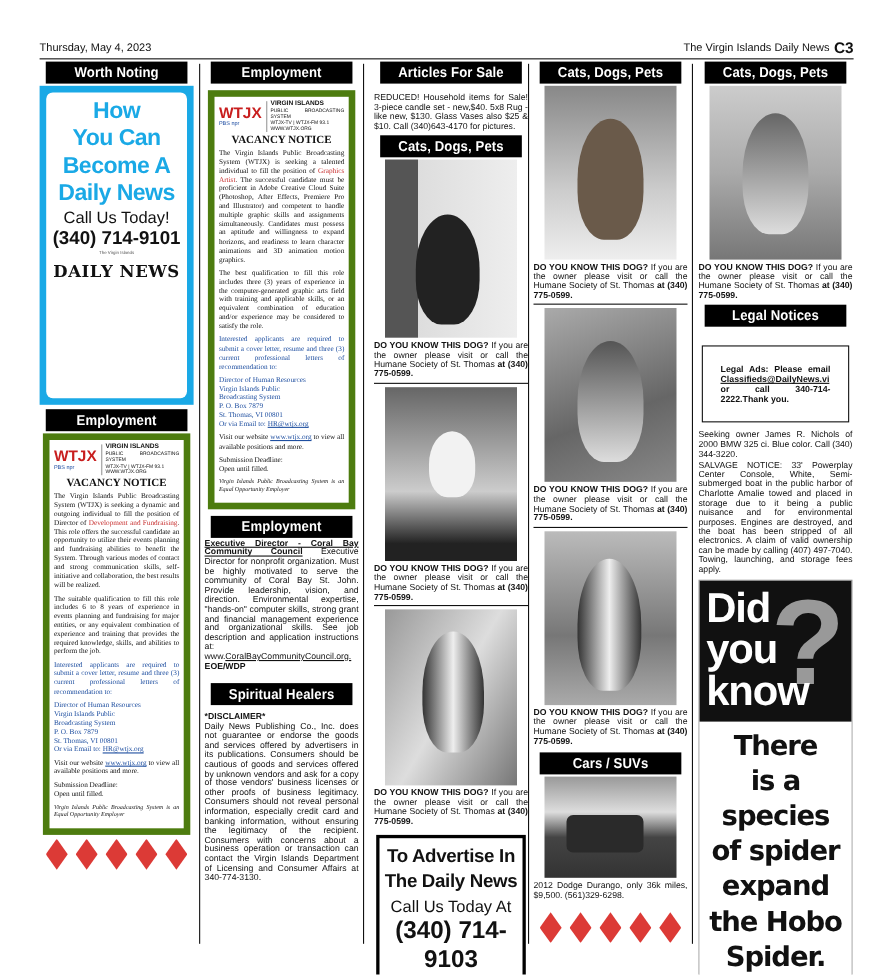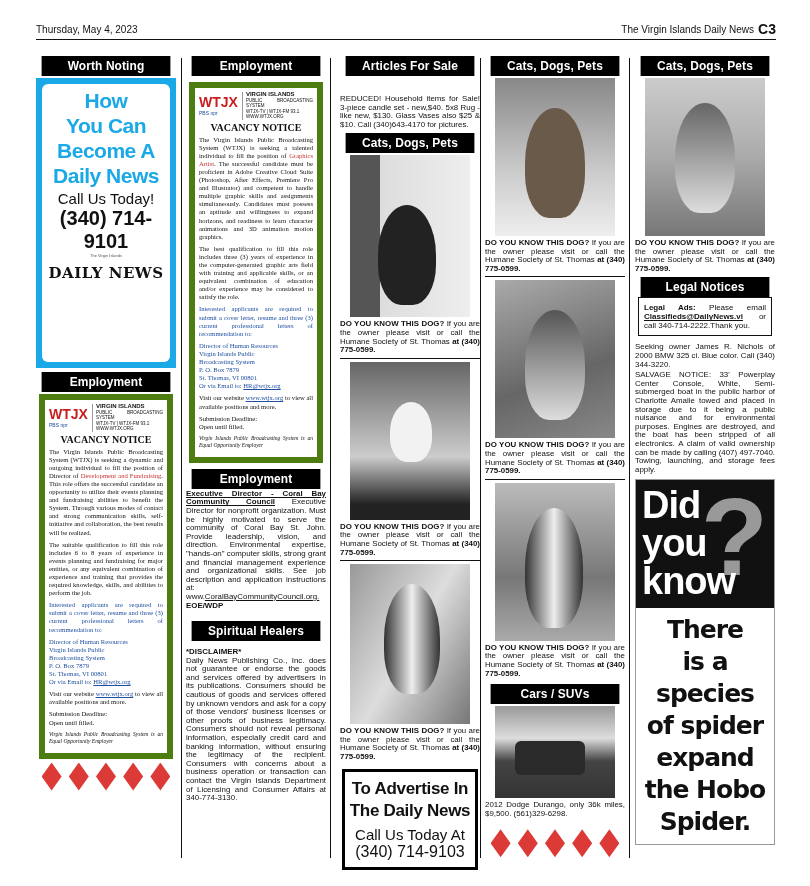--- a/index.html
+++ b/index.html
@@ -1,39 +1,39 @@
 <!DOCTYPE html>
 <html><head>
 <meta charset="utf-8">
 <style>
   * { box-sizing: border-box; margin: 0; padding: 0; }
   html, body { width: 810px; height: 886px; background: #fff; overflow: hidden; }
   body { font-family: "Liberation Sans", sans-serif; color: #111; position: relative; }
 
-  .topbar { position: absolute; left: 36px; top: 24px; width: 740px; height: 16px; border-bottom: 1.5px solid #111; }
+  .topbar { position: absolute; left: 36px; top: 38px; width: 740px; height: 16px; border-bottom: 1.5px solid #111; }
   .topbar .date { position: absolute; left: 0; top: 0; font-size: 10px; }
   .topbar .pub { position: absolute; right: 22px; top: 0; font-size: 10px; }
   .topbar .page { position: absolute; right: 0; top: -3px; font-size: 14px; font-weight: bold; }
 
   .col { position: absolute; top: 56px; width: 140px; }
   .col.c1 { left: 36px; }
   .col.c2 { left: 186px; }
   .col.c3 { left: 340px; }
   .col.c4 { left: 485px; }
   .col.c5 { left: 635px; }
   .vrule { position: absolute; top: 58px; width: 1px; background: #111; height: 800px; }
 
   .hdr { background: #000; color: #fff; font-weight: bold; text-align: center; font-size: 13px; height: 20px; line-height: 20px; letter-spacing: 0.1px; transform: scaleX(0.92); transform-origin: center; }
 
   
   .vendor { background: #1aa9e6; padding: 6px; margin-top: 2px; height: 290px; }
   .vendor-inner { background: #fff; border-radius: 6px; height: 100%; padding: 4px 2px; text-align: center; }
   .vendor-head { color: #1aa9e6; font-weight: bold; font-size: 21px; line-height: 25px; letter-spacing: -0.5px; }
   .vendor-call { font-size: 15px; margin-top: 2px; }
-  .vendor-phone { font-size: 20px; font-weight: bold; }
+  .vendor-phone { font-size: 17px; font-weight: bold; }
   .dn-logo { font-family: "DejaVu Serif", serif; font-size: 15px; font-weight: bold; margin-top: 6px; letter-spacing: 0.5px; }
   .dn-small { font-size: 4px; color: #555; }
 
   
   .vacancy { border: 6px solid #4d7c0f; margin: 2px 3px 0 3px; padding: 4px; font-family: "Liberation Serif", serif; font-size: 6.6px; line-height: 8.1px; text-align: justify; }
   .wtjx { display: flex; align-items: center; justify-content: center; gap: 4px; margin-bottom: 4px; }
   .wtjx .logo { color: #c81e1e; font-weight: bold; font-size: 14px; font-family: "Liberation Sans", sans-serif; line-height: 14px; }
   .wtjx .sub { font-size: 4.5px; font-family: "Liberation Sans", sans-serif; border-left: 1px solid #999; padding-left: 3px; line-height: 5.5px; }
   .wtjx .sub b { font-size: 6px; display: block; }
   .pbs { font-size: 5px; color: #1a4aa0; font-family: "Liberation Sans", sans-serif; }
@@ -51,23 +51,23 @@
   .classified b { font-weight: bold; }
   .ul { text-decoration: underline; }
   .rule { border-bottom: 1.5px solid #111; margin: 2px 0 3px; }
 
   .photo { margin: 2px auto 2px; width: 120px; background: linear-gradient(160deg,#bbb,#555 60%,#999); position: relative; overflow: hidden; }
   .photo .dog { position: absolute; border-radius: 50% 50% 40% 40%; background: #222; }
 
   .adbox { border: 3px solid #000; margin: 6px 2px 0; padding: 6px 2px; text-align: center; }
   .adbox .h { font-weight: bold; font-size: 17px; line-height: 22px; letter-spacing: -0.3px; }
   .adbox .c { font-size: 15px; margin-top: 4px; }
-  .adbox .p { font-weight: normal; font-size: 16px; }
-
-  .legal-box { border: 1.5px solid #111; margin: 0 3px 6px; padding: 5px; font-size: 8px; line-height: 9px; text-align: justify; }
+  .adbox .p { font-weight: bold; font-size: 22px; }
+
+  .legal-box { border: 1.5px solid #111; margin: 17px 3px 6px; padding: 16px; font-size: 8px; line-height: 9px; text-align: justify; font-weight: bold; }
 
   .dyk { margin-top: 4px; border: 1px solid #999; }
   .dyk-top { background: #111; height: 128px; position: relative; overflow: hidden; }
   .dyk-top .w { position: absolute; color: #fff; font-weight: bold; font-size: 38px; line-height: 38px; left: 6px; letter-spacing: -1px; }
   .dyk-top .q { position: absolute; right: 6px; top: 2px; color: #999; font-weight: bold; font-size: 110px; line-height: 110px; }
   .dyk-bot { background: #fff; text-align: center; font-family: "DejaVu Sans", sans-serif; font-weight: bold; font-size: 25px; line-height: 32px; padding: 6px 0; letter-spacing: -1px; }
 </style>
 </head>
 <body>
 
@@ -177,21 +177,21 @@
   </div>
   <div class="hdr" style="margin-top:10px">Spiritual Healers</div>
   <div class="classified" style="margin-top:6px">
     <div class="center" style="font-weight:bold">*DISCLAIMER*</div>
     <div>Daily News Publishing Co., Inc. does not guarantee or endorse the goods and services offered by advertisers in its publications. Consumers should be cautious of goods and services offered by unknown vendors and ask for a copy of those vendors' business licenses or other proofs of business legitimacy. Consumers should not reveal personal information, especially credit card and banking information, without ensuring the legitimacy of the recipient. Consumers with concerns about a business operation or transaction can contact the Virgin Islands Department of Licensing and Consumer Affairs at 340-774-3130.</div>
   </div>
 </div>
 
 <div class="col c3">
   <div class="hdr">Articles For Sale</div>
-  <div class="classified" style="margin-top:18px">REDUCED! Household items for Sale! 3-piece candle set - new,$40. 5x8 Rug -like new, $130. Glass Vases also $25 &amp; $10. Call (340)643-4170 for pictures.</div>
+  <div class="classified" style="margin-top:8px">REDUCED! Household items for Sale! 3-piece candle set - new,$40. 5x8 Rug -like new, $130. Glass Vases also $25 &amp; $10. Call (340)643-4170 for pictures.</div>
   <div class="hdr" style="margin-top:3px">Cats, Dogs, Pets</div>
 
   <div class="photo" style="height:162px;background:linear-gradient(90deg,#555 0 25%,#ddd 25%,#eee);">
     <div class="dog" style="left:28px;top:50px;width:58px;height:100px;"></div>
   </div>
   <div class="classified"><b>DO YOU KNOW THIS DOG?</b><span> If you are the owner please visit or call the Humane Society of St. Thomas </span><b>at (340) 775-0599.</b></div>
   <div class="rule"></div>
 
   <div class="photo" style="height:158px;background:linear-gradient(180deg,#666,#ccc 60%,#222 90%);">
     <div class="dog" style="left:40px;top:40px;width:42px;height:60px;background:#f2f2f2;"></div>

